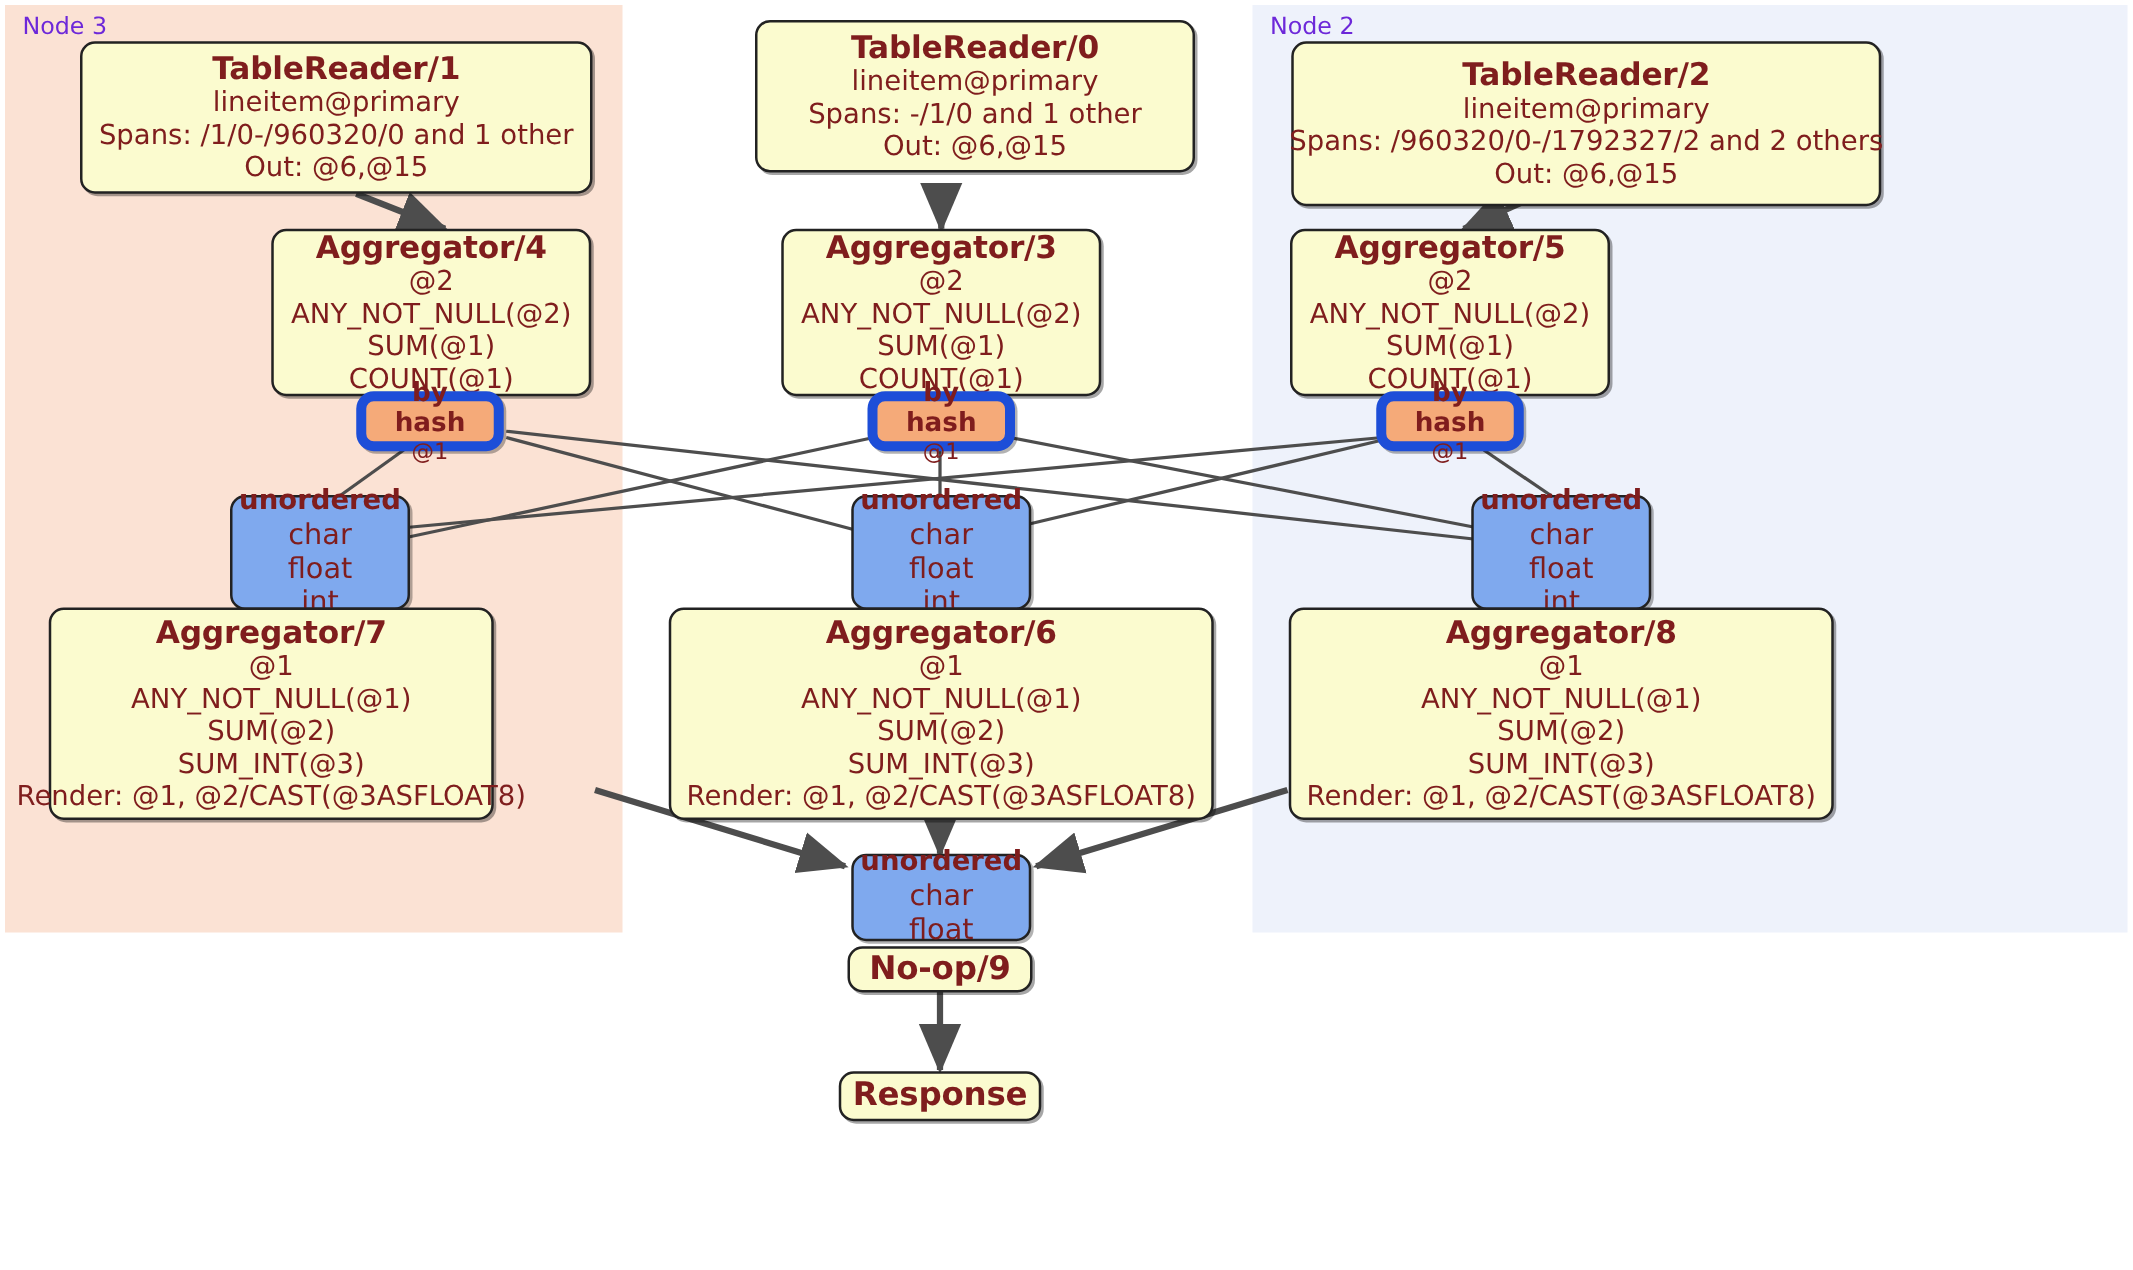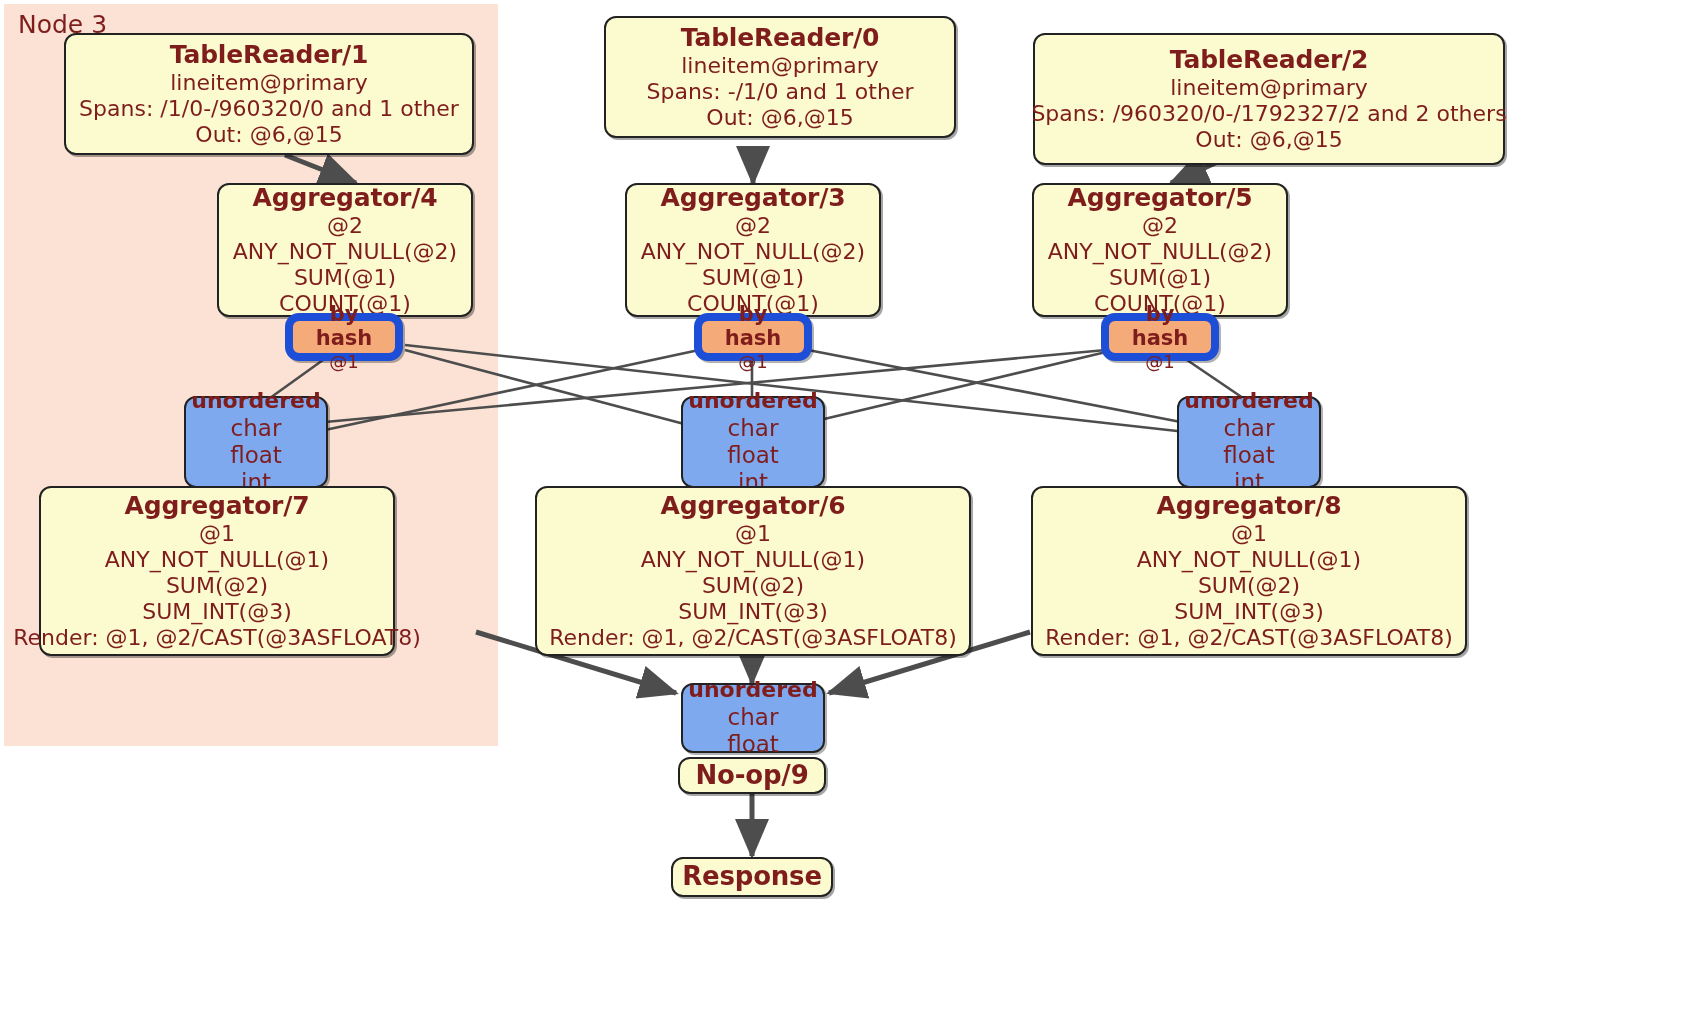--- a/index.html
+++ b/index.html
@@ -18,22 +18,22 @@
 
   
   .panel {
     position: absolute;
     box-sizing: border-box;
   }
   .panel-label {
     position: absolute;
     top: 6px;
     left: 14px;
-    font-size: 25px;
-    color: #7f1d1d;
+    font-size: 19px;
+    color: #6d28d9;
     white-space: nowrap;
   }
 
   
   #edges {
     position: absolute;
     left: 0;
     top: 0;
     width: 1706px;
     height: 1016px;
@@ -95,20 +95,23 @@
 </head>
 <body>
 
 <div id="canvas">
 
   <div class="panel" style="left:4px; top:4px; width:494px; height:742px; background:#fbe2d4;">
     <div class="panel-label">Node 3</div>
   </div>
 
 
+  <div class="panel" style="left:1002px; top:4px; width:700px; height:742px; background:#eef2fb;">
+    <div class="panel-label">Node 2</div>
+  </div>
 
   <svg id="edges" viewBox="0 0 1706 1016" xmlns="http://www.w3.org/2000/svg">
     <defs>
       <marker id="arrow-thick" markerWidth="9" markerHeight="9" refX="7.4" refY="4" orient="auto" markerUnits="strokeWidth">
         <path d="M0,0.6 L8,4 L0,7.4 z" fill="#4d4d4d"></path>
       </marker>
     </defs>
 
     <g stroke="#4d4d4d" stroke-width="5" fill="none" marker-end="url(#arrow-thick)">
       <path d="M285,155 L356,183"></path>

